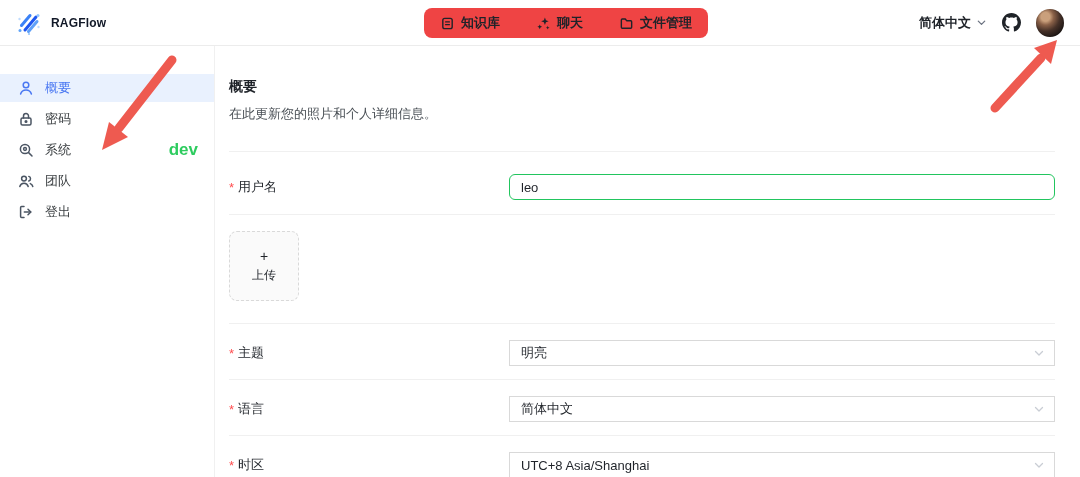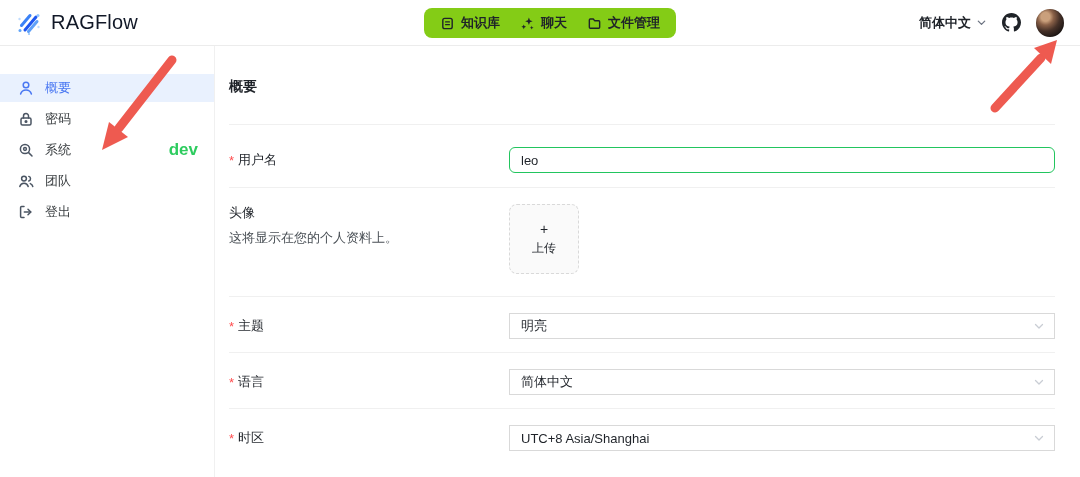--- a/index.html
+++ b/index.html
@@ -5,23 +5,23 @@
   * { margin:0; padding:0; box-sizing:border-box; }
   html,body { width:1080px; height:477px; }
   body {
     font-family:"Liberation Sans","DejaVu Sans",sans-serif;
     background:#ffffff; color:#1f2329; overflow:hidden; position:relative;
   }
   
   .topbar { height:46px; display:flex; align-items:center; padding:0 16px;
             border-bottom:1px solid #ececec; position:relative; background:#fff; }
   .brand { display:flex; align-items:center; gap:9px; }
-  .brand-name { font-size:20px; font-weight:400; color:#111827; letter-spacing:.2px; }
-  .nav-pill { position:absolute; left:424px; top:8px; height:30px; background:#84cc16;
-              border-radius:8px; display:flex; align-items:center; padding:0 6px; gap:0; }
+  .brand-name { font-size:12px; font-weight:700; color:#111827; letter-spacing:.2px; }
+  .nav-pill { position:absolute; left:424px; top:8px; height:30px; background:#ef4444;
+              border-radius:8px; display:flex; align-items:center; padding:0 6px; gap:16px; }
   .nav-item { display:flex; align-items:center; gap:6px; padding:0 10px; height:24px;
               font-size:13px; font-weight:600; color:#1f2329; border-radius:6px; cursor:pointer; white-space:nowrap; }
   .topbar-right { margin-left:auto; display:flex; align-items:center; gap:15px; }
   .lang-select { display:flex; align-items:center; gap:5px; font-size:13px; font-weight:600; cursor:pointer; }
   .lang-select .chev { color:#6b7280; display:flex; }
   .gh { display:flex; align-items:center; cursor:pointer; }
   .avatar { width:28px; height:28px; border-radius:50%; cursor:pointer;
             background:radial-gradient(circle at 34% 28%, #caa07c 0 16%, #8a6148 30%, #463128 52%, #1c1614 78%);
             box-shadow:inset 0 0 0 1px rgba(0,0,0,.08); }
   
@@ -174,39 +174,36 @@
           <path d="M10 5.2 12.8 8 10 10.8"></path>
           <path d="M12.6 8H6.3"></path>
       </svg>
       <span>登出</span>
     </div>
   </div>
 
   <div class="main">
     <div class="main-head">
       <div class="main-title">概要</div>
+      <div class="main-sub">在此更新您的照片和个人详细信息。</div>
     </div>
     <hr class="divider div-1">
 
     <div class="form-row row-username">
       <div class="field-label">
         <span class="req">*</span>
         <span>用户名</span>
       </div>
       <div class="field-control">
         <input class="text-input" type="text" value="leo" style="">
       </div>
     </div>
     <hr class="divider">
 
     <div class="form-row row-avatar">
-      <div class="field-label avatar-label-block" style="display:block;">
-        <div>头像</div>
-        <div class="desc">这将显示在您的个人资料上。</div>
-      </div>
       <div class="field-control">
         <div class="upload-box">
           <span class="upload-plus">+</span>
           <span>上传</span>
         </div>
       </div>
     </div>
     <hr class="divider">
 
     <div class="form-row row-select">

